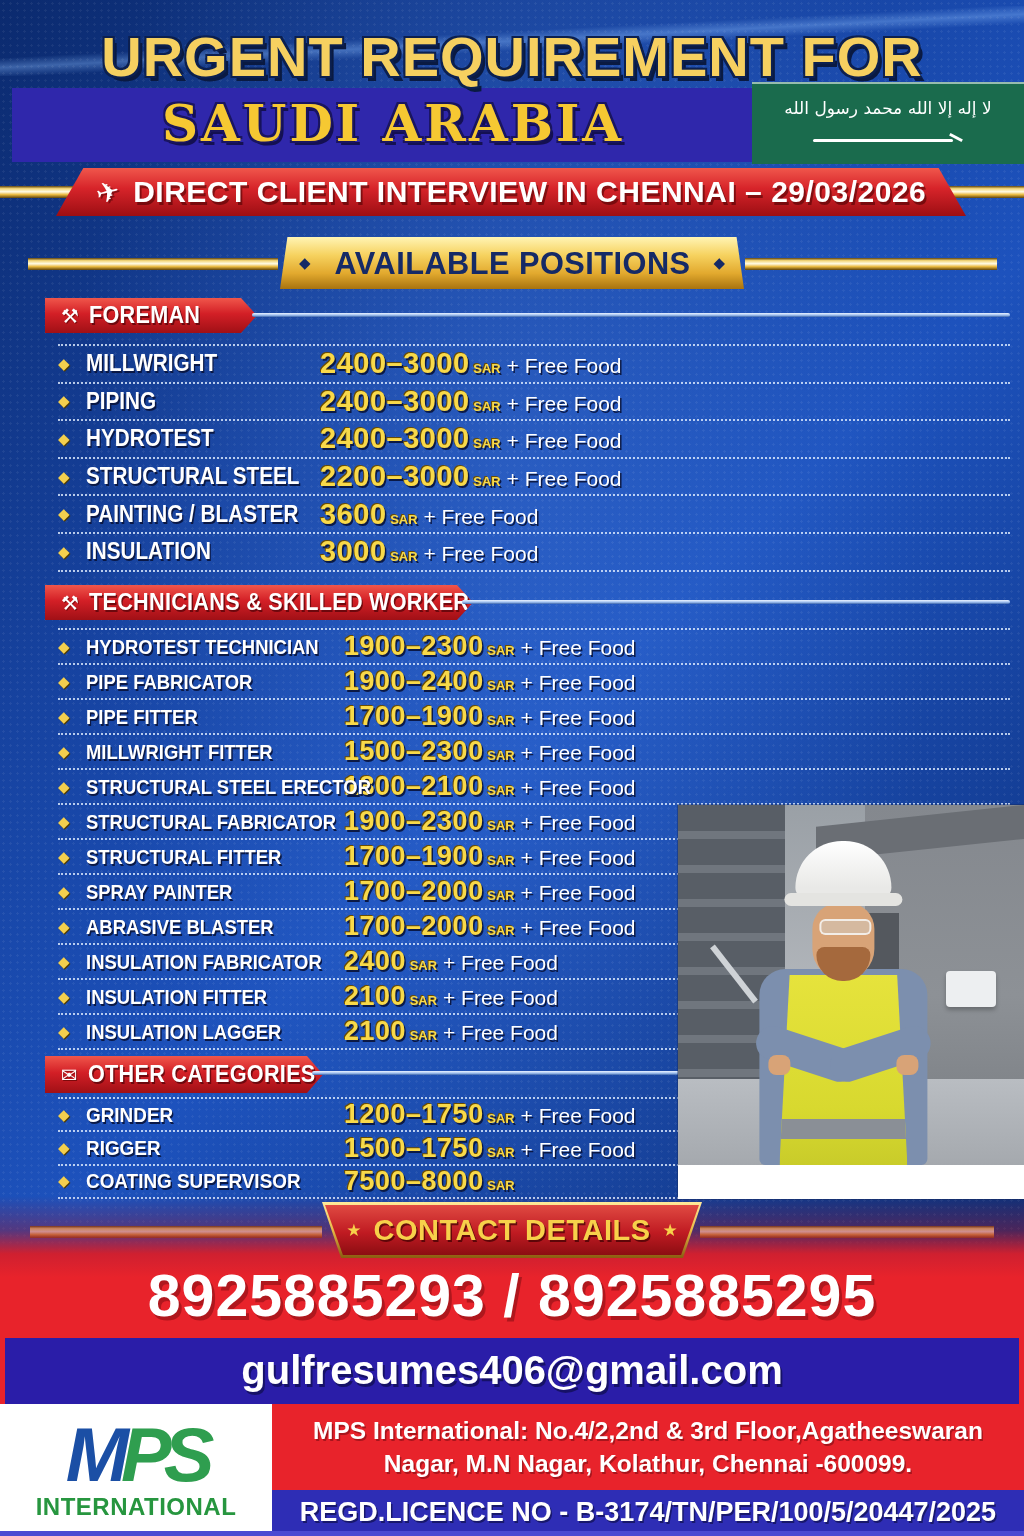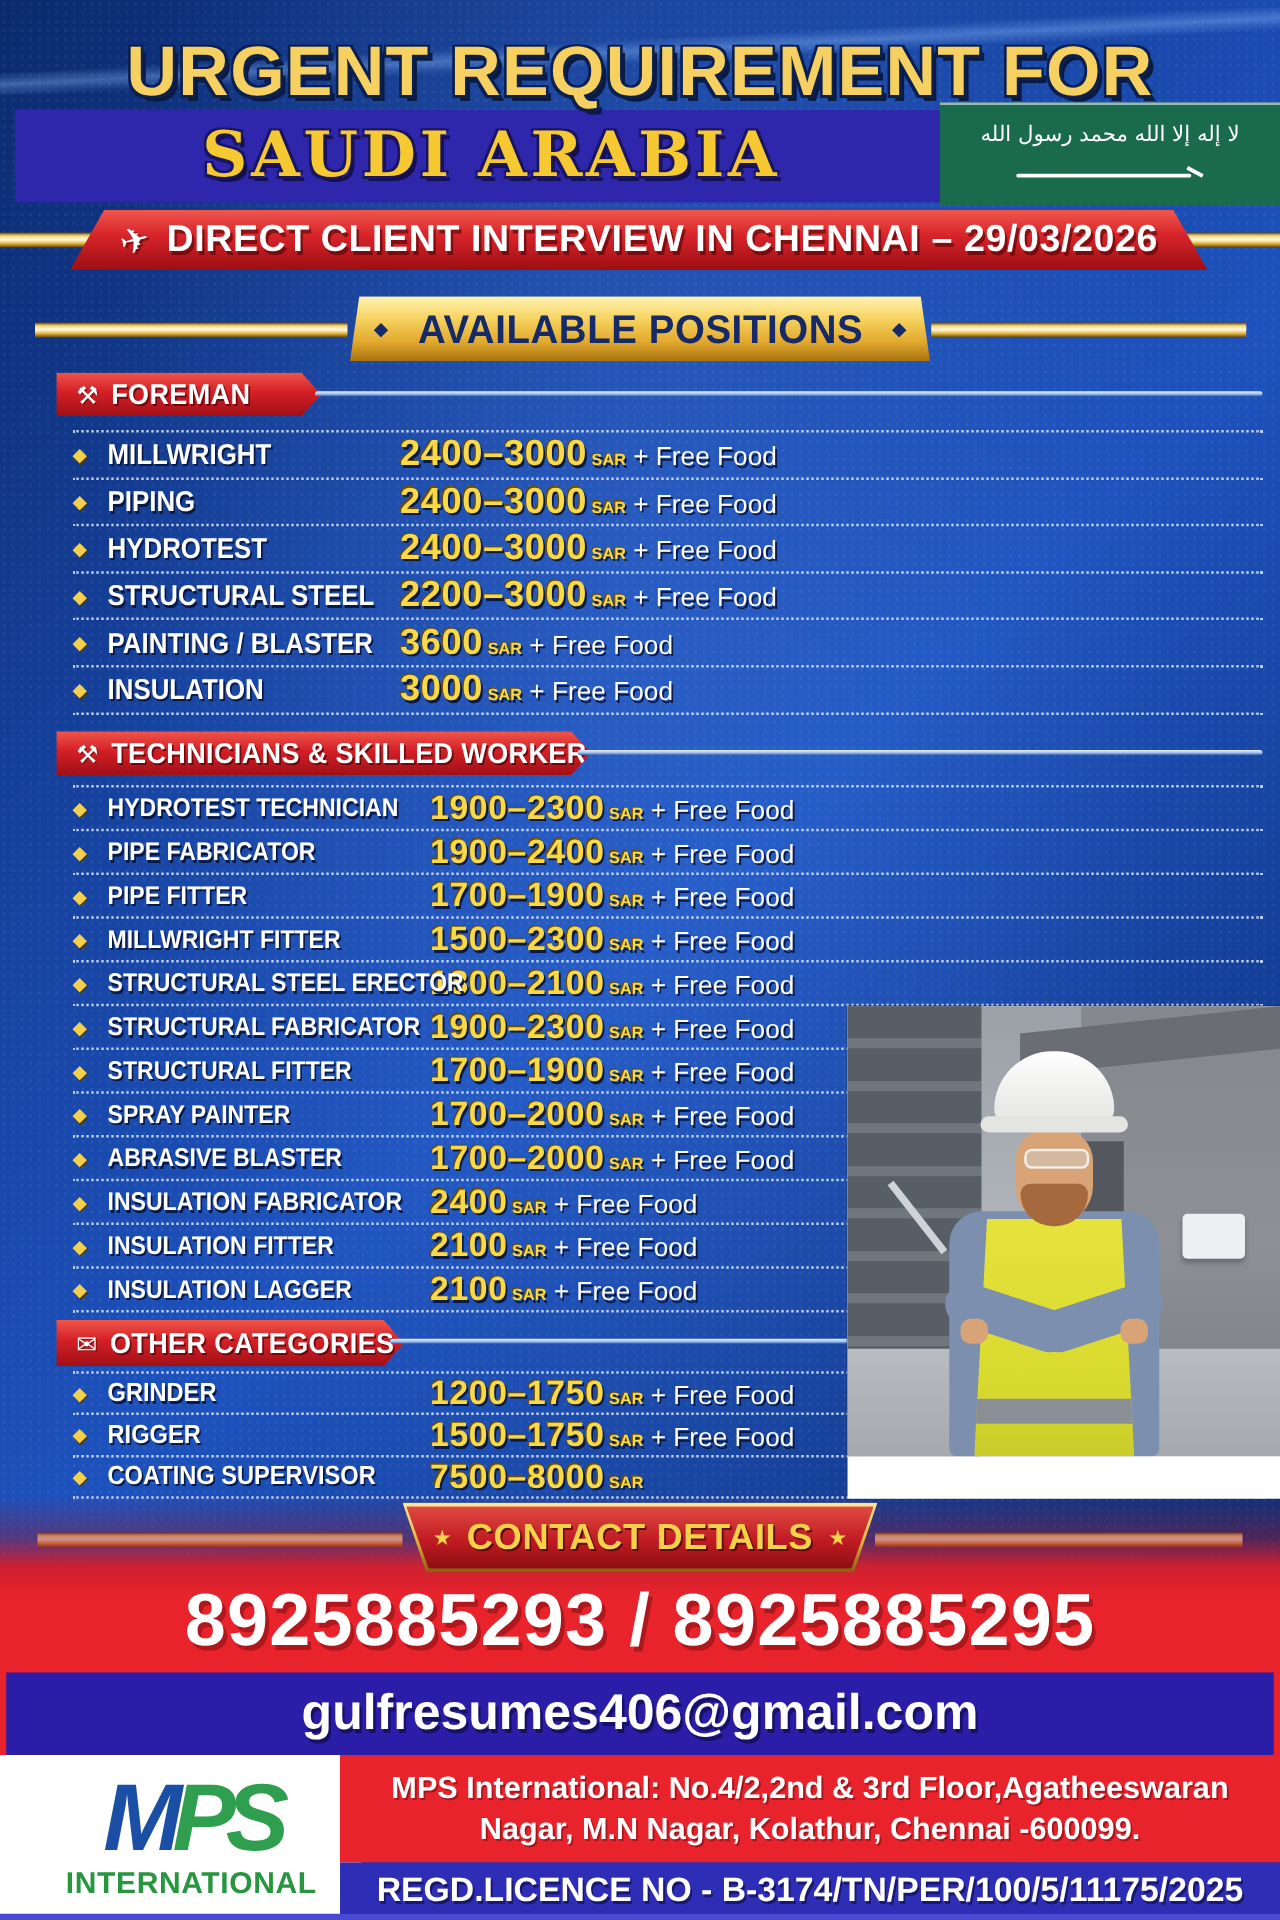--- a/index.html
+++ b/index.html
@@ -159,21 +159,21 @@
   .contact-star{color:#f7d14a;font-size:17px;}
   .phones{position:absolute;left:0;top:1252px;width:1024px;height:90px;line-height:88px;z-index:4;
     text-align:center;color:#fff;font-weight:bold;font-size:59px;letter-spacing:1px;
     text-shadow:3px 4px 0 rgba(90,5,10,.4);}
   .email-band{position:absolute;left:5px;top:1338px;width:1014px;height:66px;background:#2a1da8;z-index:4;
     text-align:center;line-height:64px;color:#fff;font-weight:bold;font-size:40px;
     text-shadow:2px 3px 0 rgba(10,10,60,.6);}
 
   
   .logo-box{position:absolute;left:0;top:1404px;width:272px;height:132px;background:#fff;z-index:5;
-    display:flex;flex-direction:column;align-items:center;justify-content:center;padding-left:17px;}
+    display:flex;flex-direction:column;align-items:center;justify-content:center;}
   .logo-letters{font-weight:bold;font-size:76px;line-height:72px;letter-spacing:-8px;font-style:italic;}
   .logo-m{color:#1b4fa5;}
   .logo-p{color:#2f9e4f;}
   .logo-s{color:#2f9e4f;}
   .logo-sub{color:#27963f;font-weight:bold;font-size:24px;letter-spacing:.5px;margin-top:2px;}
   .address-band{position:absolute;left:272px;top:1404px;width:752px;height:86px;background:#e8232b;z-index:5;
     display:flex;flex-direction:column;align-items:center;justify-content:center;}
   .address-line{color:#fff;font-weight:bold;font-size:24.5px;line-height:33px;
     text-shadow:1.5px 2px 0 rgba(90,5,10,.45);white-space:nowrap;}
   .licence-band{position:absolute;left:272px;top:1490px;width:752px;height:46px;background:#2e2db5;z-index:5;
@@ -391,15 +391,15 @@
   <div class="email-band">gulfresumes406@gmail.com</div>
 
   <div class="logo-box">
     <div class="logo-letters"><span class="logo-m">M</span><span class="logo-p">P</span><span class="logo-s">S</span></div>
     <div class="logo-sub">INTERNATIONAL</div>
   </div>
   <div class="address-band">
     <div class="address-line">MPS International: No.4/2,2nd &amp; 3rd Floor,Agatheeswaran</div>
     <div class="address-line">Nagar, M.N Nagar, Kolathur, Chennai -600099.</div>
   </div>
-  <div class="licence-band">REGD.LICENCE NO - B-3174/TN/PER/100/5/11175/2025</div>
+  <div class="licence-band">REGD.LICENCE NO - B-3174/TN/PER/100/5/20447/2025</div>
   <div class="bottom-strip"></div>
 </div>
 
 </body></html>

